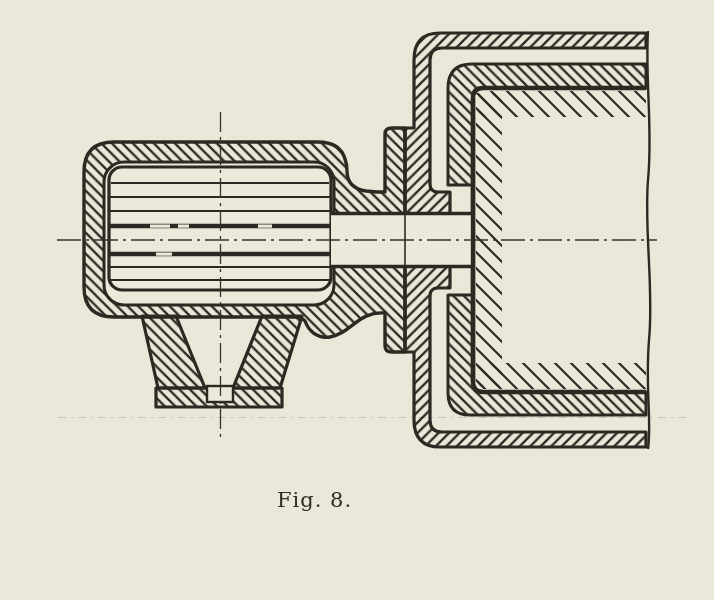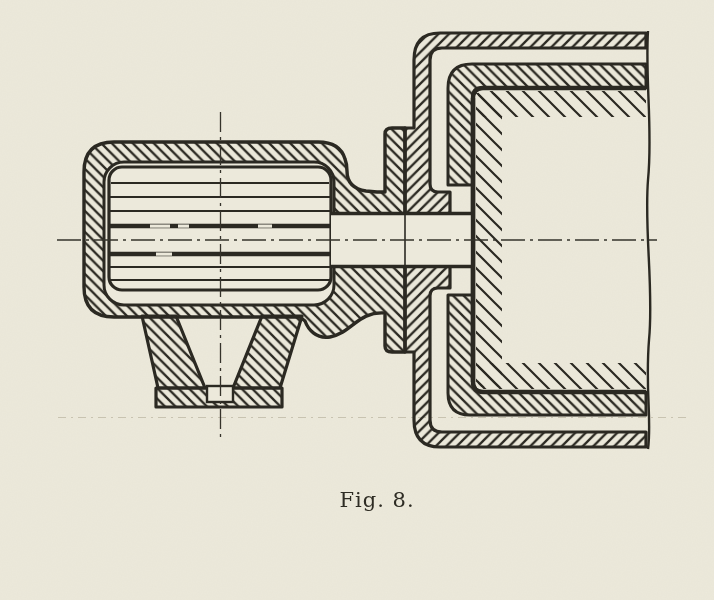--- a/index.html
+++ b/index.html
@@ -6,21 +6,21 @@
   body{
     width:714px;height:600px;overflow:hidden;
     font-family:"DejaVu Serif", serif;
     background:var(--paper,#ece9db);
     position:relative;
   }
   .stage{position:absolute;inset:0;}
   svg{display:block;}
   .caption{
     position:absolute;left:277px;top:488px;width:200px;
-    text-align:center;
+    text-align:left;
     font-family:"DejaVu Serif", serif;
     font-size:21px;letter-spacing:1px;
     color:#2e2c24;
   }
 </style>
 </head>
 <body style="--paper: #ece9db;">
 
 <div class="stage">
 <svg width="714" height="600" viewBox="0 0 714 600" xmlns="http://www.w3.org/2000/svg">

